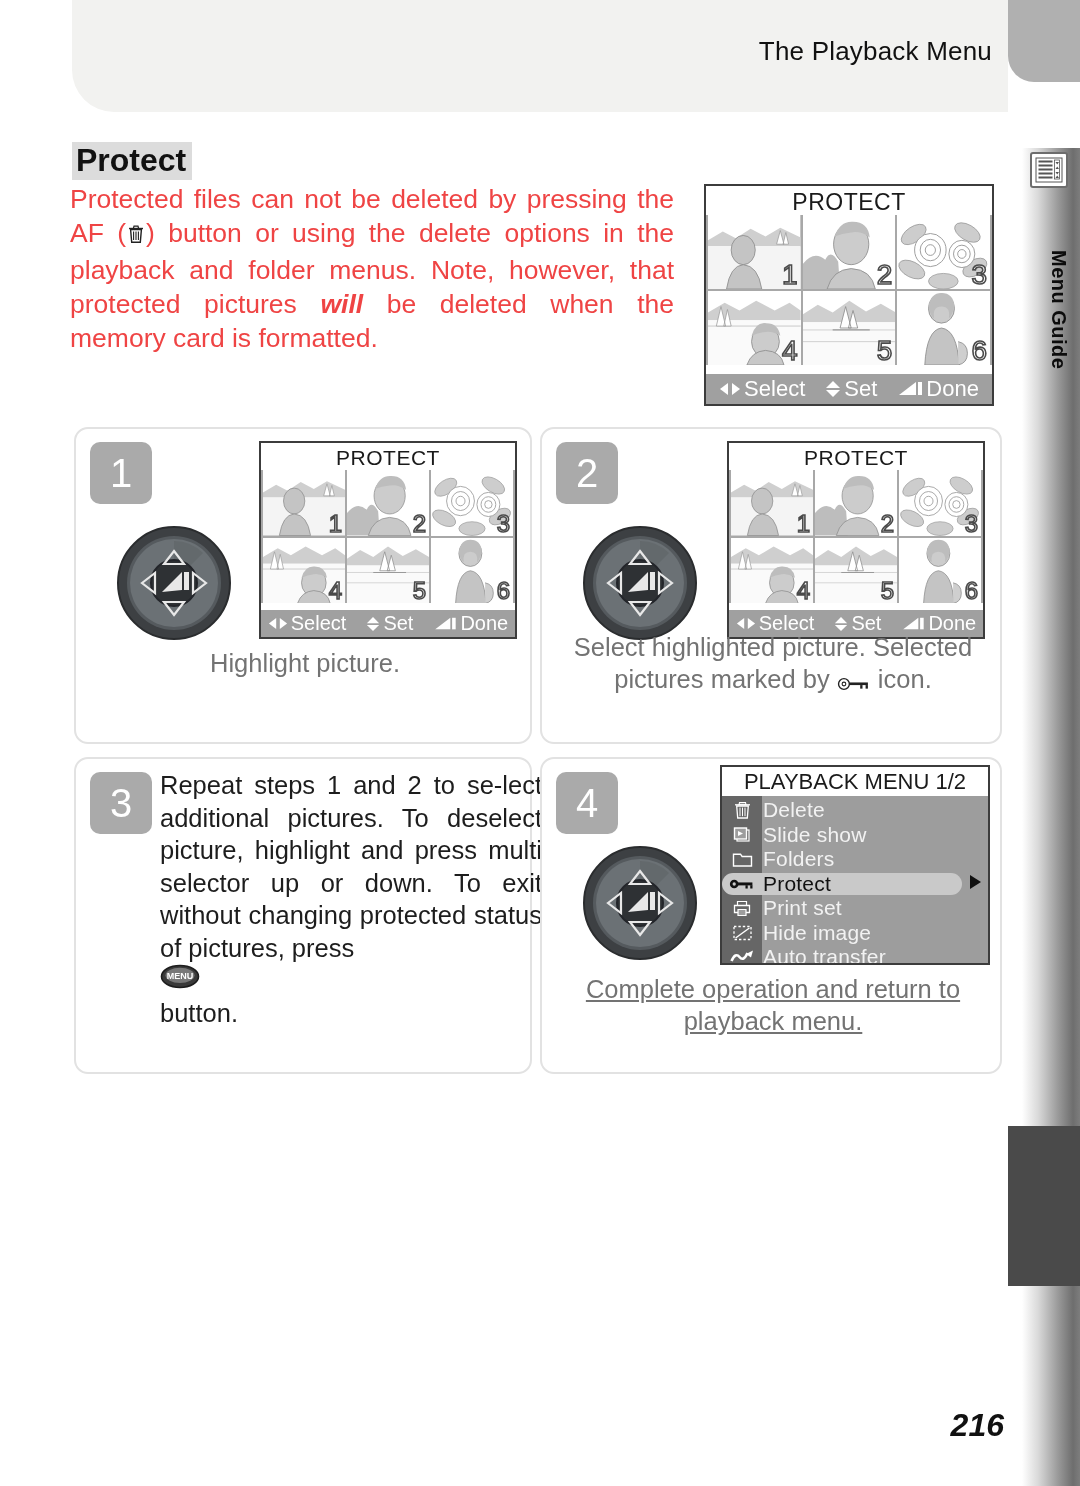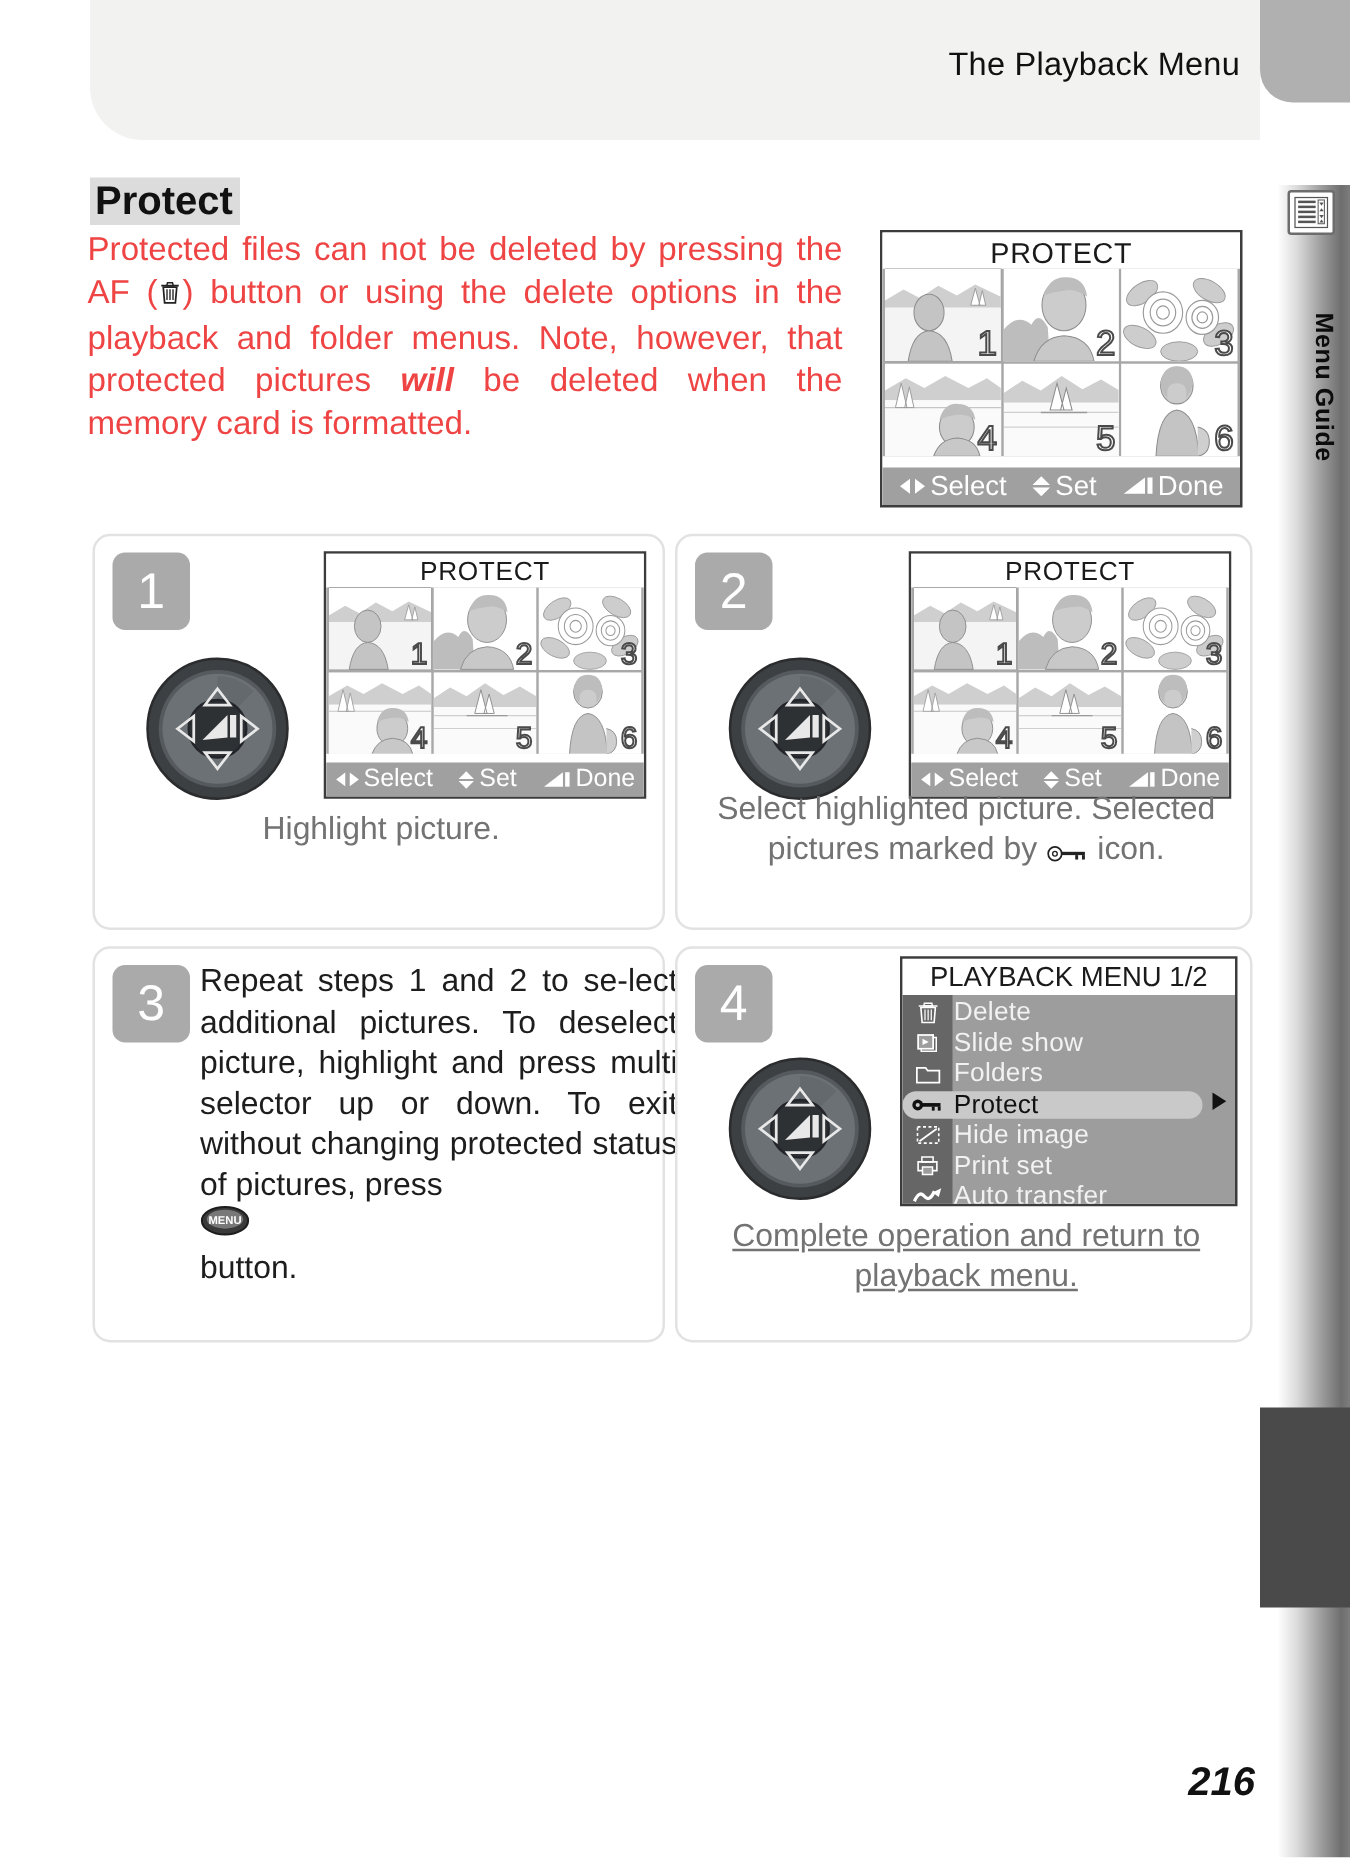--- a/index.html
+++ b/index.html
@@ -680,37 +680,37 @@
           <span class="mi-lb">Protect</span>
           <span class="caret">
             <svg width="14" height="16" viewBox="0 0 14 16">
                 <polygon points="2,1 13,8 2,15" fill="#111"></polygon>
               </svg>
           </span>
         </div>
 
         <div class="pmi">
           <span class="mi-ic">
-            <svg width="21" height="18" viewBox="0 0 21 18">
-                <rect x="2" y="2.5" width="17" height="13" fill="none" stroke="#fff" stroke-width="1.3" stroke-dasharray="2.4 2"></rect>
-                <path d="M3.6 14 L17.4 4" stroke="#fff" stroke-width="1.4"></path>
-              </svg>
-          </span>
-          <span class="mi-lb">Hide image</span>
-        </div>
-
-        <div class="pmi">
-          <span class="mi-ic">
             <svg width="20" height="19" viewBox="0 0 20 19">
                 <path d="M5.5 2.5h9v4h-9z" fill="none" stroke="#fff" stroke-width="1.2"></path>
                 <path d="M2.5 6.5h15v7h-15z" fill="none" stroke="#fff" stroke-width="1.3"></path>
                 <path d="M6 10.5h8v6H6z" fill="#9d9d9d" stroke="#fff" stroke-width="1.2"></path>
               </svg>
           </span>
           <span class="mi-lb">Print set</span>
+        </div>
+
+        <div class="pmi">
+          <span class="mi-ic">
+            <svg width="21" height="18" viewBox="0 0 21 18">
+                <rect x="2" y="2.5" width="17" height="13" fill="none" stroke="#fff" stroke-width="1.3" stroke-dasharray="2.4 2"></rect>
+                <path d="M3.6 14 L17.4 4" stroke="#fff" stroke-width="1.4"></path>
+              </svg>
+          </span>
+          <span class="mi-lb">Hide image</span>
         </div>
 
         <div class="pmi">
           <span class="mi-ic">
             <svg width="24" height="17" viewBox="0 0 24 17">
                 <path d="M1.5 12 q4-9 8-4 q4 5 8-4" stroke="#fff" stroke-width="2.6" fill="none"></path>
                 <polygon points="16,5 23,1.5 21,8.5" fill="#fff"></polygon>
               </svg>
           </span>
           <span class="mi-lb">Auto transfer</span>

